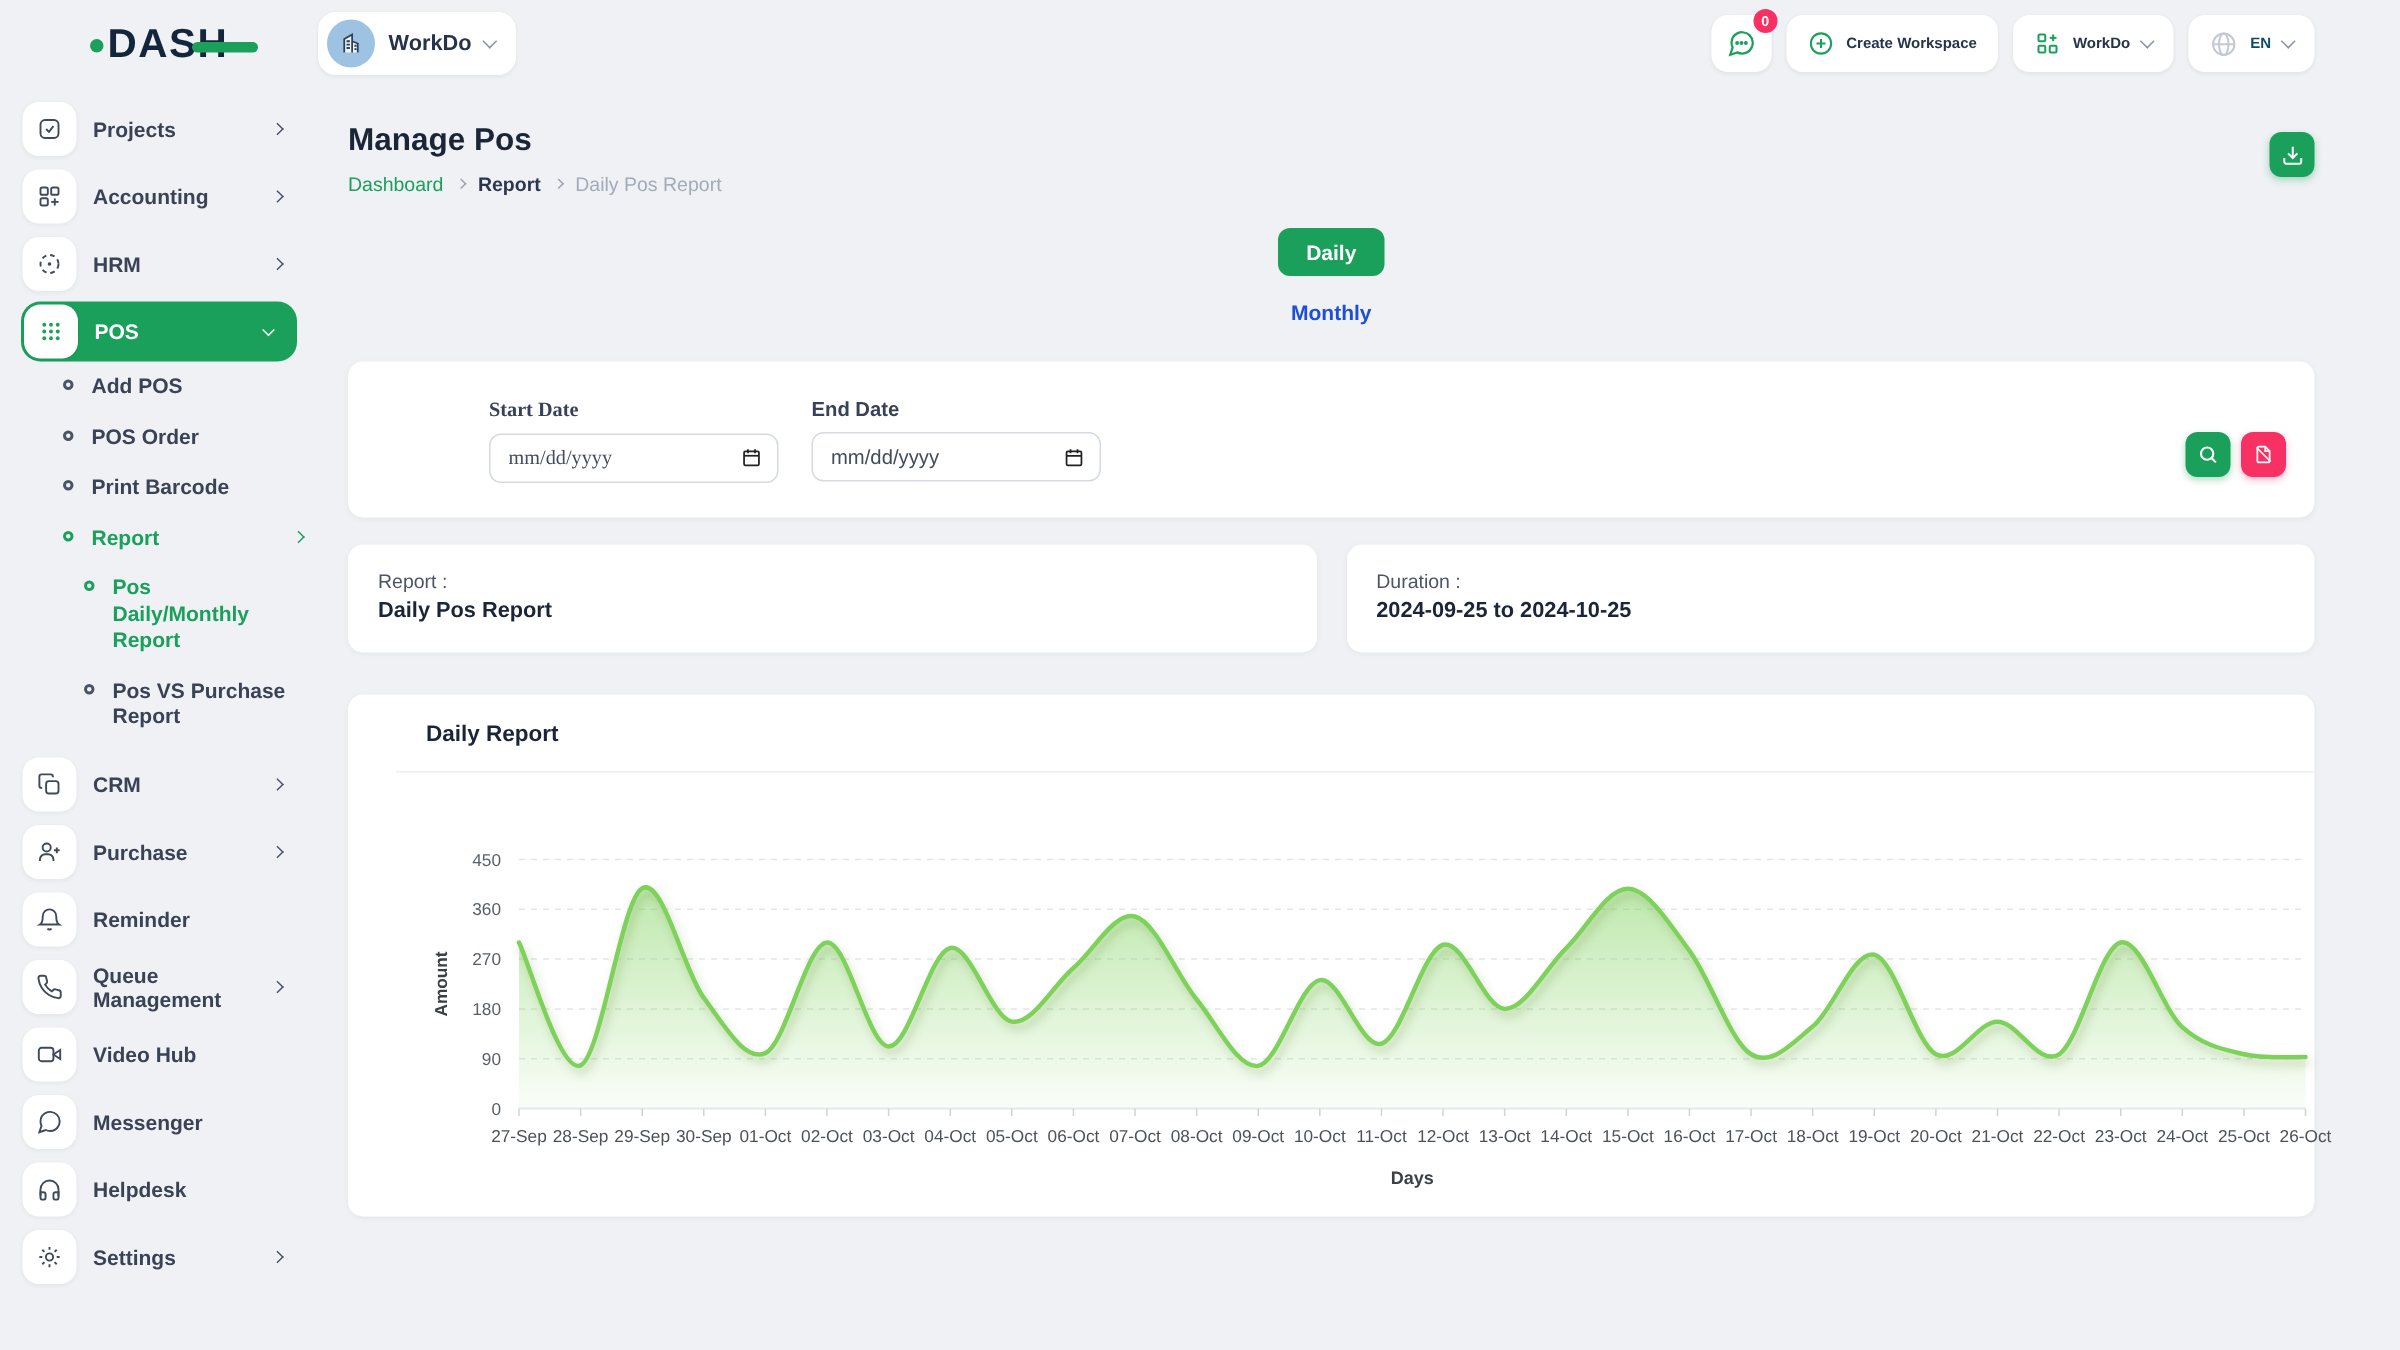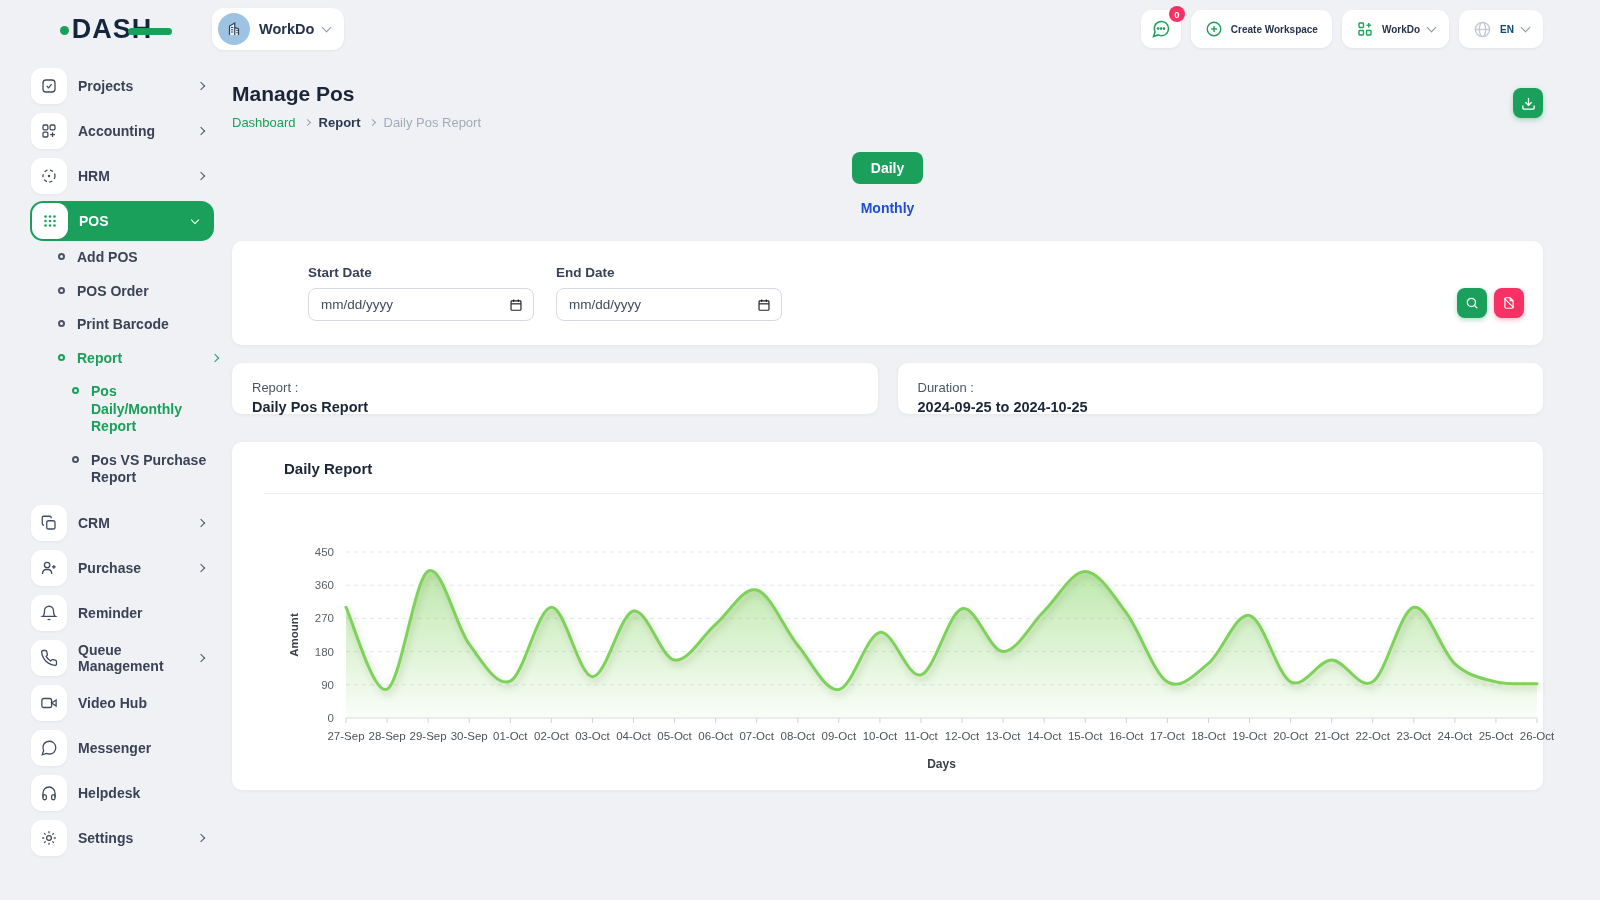--- a/index.html
+++ b/index.html
@@ -24,21 +24,21 @@
   .ws-name { font-size:14.5px; font-weight:700; color:#27334a; }
   .topbar-right { margin-left:auto; display:flex; align-items:center; gap:10px; }
   .pill { background:#fff; border-radius:11px; box-shadow:0 1px 3px rgba(20,30,50,.06); display:flex; align-items:center; gap:8px; padding:0 14px; height:38px; cursor:pointer; }
   .pill.icon-only { width:40px; justify-content:center; position:relative; padding:0; }
   .badge { position:absolute; top:-4px; right:-4px; min-width:16px; height:16px; border-radius:8px; background:#f73164; color:#fff; font-size:9.5px; font-weight:700; display:flex; align-items:center; justify-content:center; padding:0 4px; }
   .pill-label { font-size:10px; font-weight:700; color:#27334a; }
   .pill-label.green { color:#0c4a6e; }
   .chev { width:7px; height:7px; border-right:1.8px solid #8b94a5; border-bottom:1.8px solid #8b94a5; transform:rotate(45deg); margin-top:-3px; }
 
   
-  .sidebar { position:absolute; top:58px; left:16px; width:212px; padding:8px 0 0 0; }
+  .sidebar { position:absolute; top:58px; left:0; width:212px; padding:8px 0 0 0; }
   .side-item { display:flex; align-items:center; gap:11px; height:40px; margin:0 14px 5px 14px; padding:0 4px 0 1px; cursor:pointer; }
   .icon-sq { width:36px; height:36px; border-radius:11px; background:#fff; box-shadow:0 1px 3px rgba(20,30,50,.05); display:flex; align-items:center; justify-content:center; flex:none; }
   .side-label { font-size:14px; font-weight:700; color:#3a4356; flex:1; }
   .side-chev { width:6px; height:6px; border-right:1.8px solid #4a5468; border-bottom:1.8px solid #4a5468; transform:rotate(-45deg); margin-right:6px; }
   .side-item.active { background:#1aa05a; border-radius:13px; margin:0 14px 8px 14px; padding:0 10px 0 2px; }
   .side-item.active .side-label { color:#fff; }
   .side-item.active .side-chev { border-color:#fff; transform:rotate(45deg); margin-top:-3px; }
   .sub-item { display:flex; align-items:flex-start; gap:12px; padding:0 0 0 42px; margin-bottom:16px; cursor:pointer; }
   .sub-item.lvl2 { padding-left:56px; }
   .bullet { width:7px; height:7px; border-radius:50%; border:2px solid #4a5468; margin-top:4px; flex:none; }
@@ -59,34 +59,34 @@
   .dl-btn { margin-left:auto; width:30px; height:30px; border-radius:8px; background:#1aa05a; border:none; display:flex; align-items:center; justify-content:center; cursor:pointer; box-shadow:0 2px 5px rgba(26,160,90,.35); margin-top:6px; }
   .tabs { display:flex; align-items:center; gap:8px; margin-top:22px;flex-direction:column; }
   .tab-btn { border:none; border-radius:8px; padding:8px 19px; font-size:14px; font-weight:600; cursor:pointer; font-family:"Liberation Sans", sans-serif; }
   .tab-btn.on { background:#1aa05a; color:#fff; }
   .tab-btn.off { background:transparent; color:#1d4ed8; }
 
   .card { background:#fff; border-radius:10px; box-shadow:0 1px 4px rgba(20,30,50,.05); }
   .filter-card { margin-top:17px; height:104px; display:flex; align-items:center; padding:0 19px 0 20px; }
   .field { display:flex; flex-direction:column; gap:8px; }
   .field-label { font-size:13.5px; font-weight:600; color:#38415a; }
-  .f-start { margin-left:56px; }
+  .f-start { margin-left:74px;font-family:Liberation Serif, serif; }
   .gap22 { width:22px; flex:none; }
-  .date-box { width:226px; height:33px; border:1px solid #d5dae2; border-radius:8px; display:flex; align-items:center; padding:0 10px 0 12px; background:#fff; cursor:text; }
+  .date-box { width:193px; height:33px; border:1px solid #d5dae2; border-radius:8px; display:flex; align-items:center; padding:0 10px 0 12px; background:#fff; cursor:text; }
   .date-ph { font-size:13.5px; color:#424c5e; flex:1; }
   .select-box { width:300px; height:33px; border:1px solid #d5dae2; border-radius:8px; display:flex; align-items:center; padding:0 12px; background:#fff; cursor:pointer; }
   .select-val { font-size:13.5px; color:#353f52; flex:1; }
   .sel-chev { width:7px; height:7px; border-right:1.8px solid #4a5468; border-bottom:1.8px solid #4a5468; transform:rotate(45deg); margin-top:-4px; }
   .filter-actions { margin-left:auto; display:flex; gap:7px; align-self:center; margin-top:20px; }
   .sq-btn { width:30px; height:30px; border:none; border-radius:8px; display:flex; align-items:center; justify-content:center; cursor:pointer; }
   .sq-btn.green { background:#1aa05a; box-shadow:0 2px 5px rgba(26,160,90,.35); }
   .sq-btn.pink { background:#f73164; box-shadow:0 2px 5px rgba(247,49,100,.35); }
 
   .summary-row { display:flex; gap:20px; margin-top:18px; }
-  .summary-card { flex:1; height:51px; padding:17px 20px; }
+  .summary-card { flex:1; height:72px; padding:17px 20px; }
   .sum-label { font-size:13px; color:#4b5565; }
   .sum-value { font-size:14.5px; font-weight:800; color:#1b2538; margin-top:4px; }
 
   .chart-card { margin-top:28px;padding-left:32px; }
   .chart-head { padding:18px 20px 15px 20px; border-bottom:1px solid #edeff2; }
   .chart-title { font-size:15px; font-weight:800; color:#1b2538; }
   .chart-body { padding:14px 20px 10px 20px; }
 </style>
 </head>
 <body>

